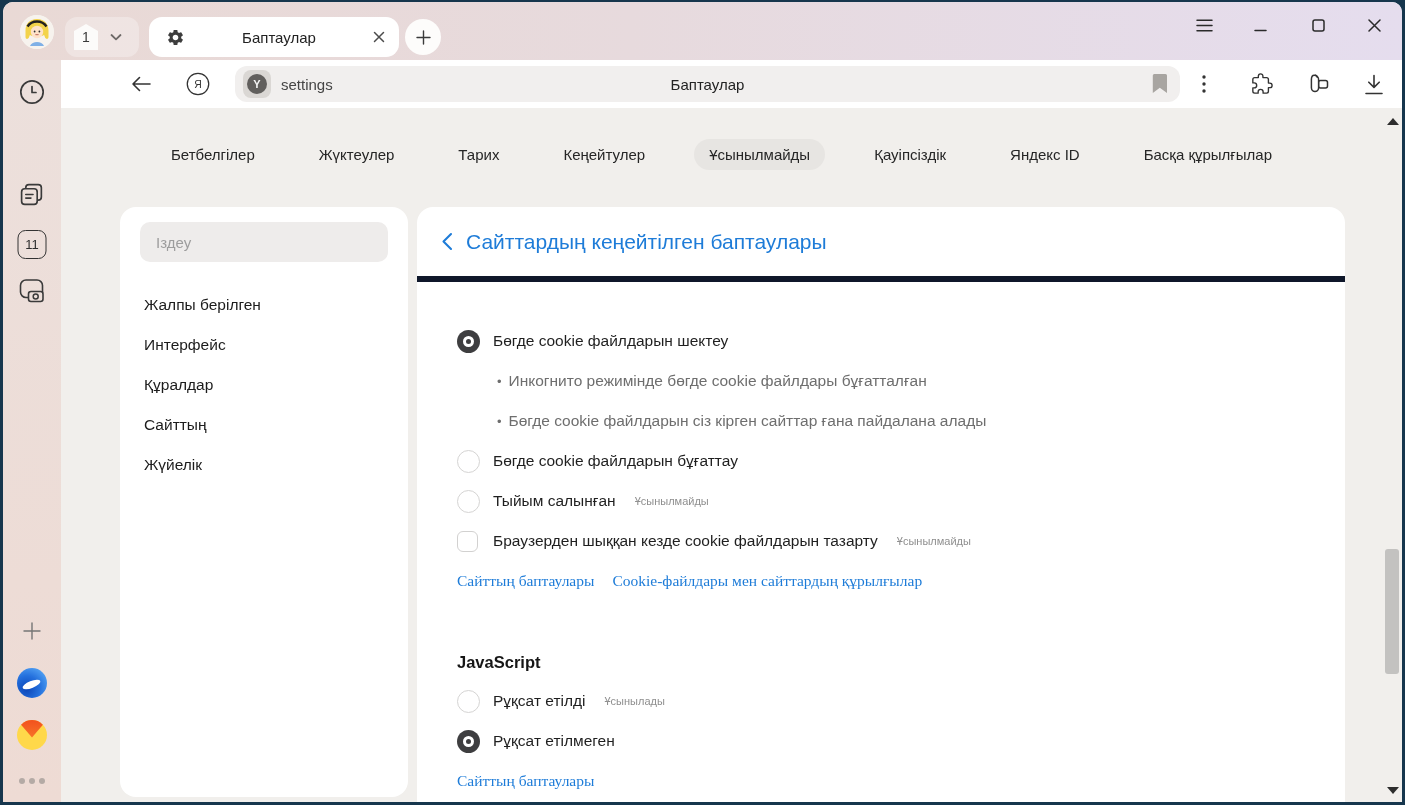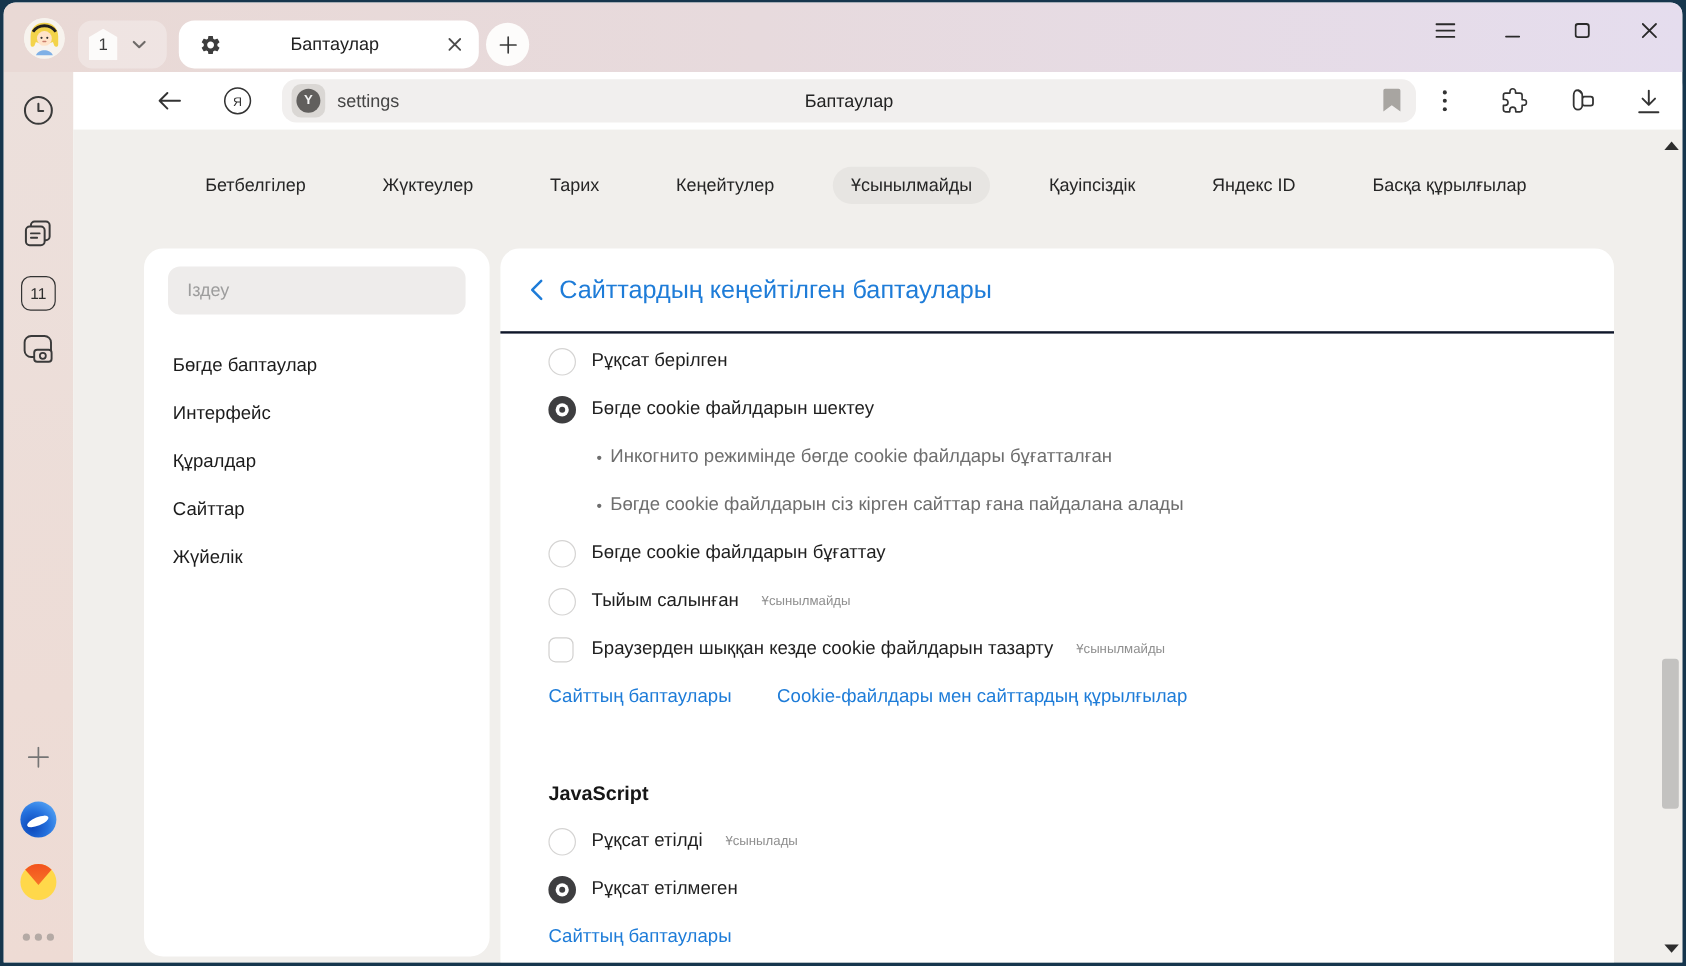--- a/index.html
+++ b/index.html
@@ -61,37 +61,37 @@
   .nav-tab{padding:7px 15px;border-radius:17px;white-space:nowrap;cursor:default;}
   .nav-tab.active{background:#e7e5e2;}
 
   .side-panel{position:absolute;left:59px;top:99px;width:288px;height:590px;background:#fff;border-radius:16px;}
   .search-box{position:absolute;left:20px;top:15px;width:248px;height:40px;border-radius:10px;background:#eeeceb;border:none;
     padding:4px 16px;font-size:15px;color:#333;font-family:inherit;box-sizing:border-box;outline:none;}
   .search-box::placeholder{color:#9d9d9d;}
   .side-item{position:absolute;left:24px;height:40px;display:flex;align-items:center;font-size:15.5px;color:#1c1c1c;cursor:default;}
 
   .main-panel{position:absolute;left:356px;top:99px;width:928px;bottom:0;background:#fff;border-radius:16px 16px 0 0;}
-  .panel-header{position:absolute;left:0;right:0;top:0;height:69px;border-bottom:2px solid #0f172a;
+  .panel-header{position:absolute;left:0;right:0;top:0;height:69px;border-bottom:6px solid #0f172a;
     display:flex;align-items:center;}
   .back-chevron{margin-left:24px;display:flex;}
   .panel-title{margin-left:13px;font-size:21px;font-weight:500;color:var(--accent-blue,#1e7cd8);}
 
   .opt-row{position:absolute;left:40px;height:40px;display:flex;align-items:center;}
   .radio{width:23px;height:23px;border-radius:50%;border:1.5px solid #d5d4d3;background:#fff;box-sizing:border-box;flex:none;}
   .radio.selected{border:none;background:var(--radio-selected,#3e3e40);position:relative;}
   .radio.selected::before{content:"";position:absolute;inset:6px;background:#fff;border-radius:50%;}
   .radio.selected::after{content:"";position:absolute;inset:9px;background:var(--radio-selected,#3e3e40);border-radius:50%;}
   .checkbox{width:21px;height:21px;border-radius:6px;border:1.5px solid #d2d1d0;background:#fff;box-sizing:border-box;flex:none;margin-right:2px;}
   .opt-label{margin-left:13px;font-size:15.5px;color:var(--text-primary,#1f1f1f);white-space:nowrap;}
   .opt-hint{margin-left:19px;font-size:11px;color:var(--text-hint,#8f8f8f);white-space:nowrap;}
   .detail-row{position:absolute;left:80px;height:40px;display:flex;align-items:center;
     font-size:15.5px;color:#6e6e6e;white-space:nowrap;}
   .detail-row::before{content:"•";margin-right:7px;font-size:13px;color:#6e6e6e;}
-  .links-row{position:absolute;left:40px;height:40px;display:flex;align-items:center;gap:38px;}
+  .links-row{position:absolute;left:40px;height:40px;display:flex;align-items:center;gap:18px;font-family:Liberation Serif, serif;}
   .link{font-size:15.5px;color:var(--accent-blue,#1e7cd8);text-decoration:none;white-space:nowrap;cursor:pointer;}
   .section-heading{position:absolute;left:40px;height:28px;display:flex;align-items:center;
     font-size:16.5px;font-weight:bold;color:#161616;}
 
   
   .scroll-track{position:absolute;right:0;top:0;bottom:0;width:19px;}
   .scroll-up{position:absolute;top:10px;left:50%;transform:translateX(-50%);width:0;height:0;
     border-left:6px solid transparent;border-right:6px solid transparent;border-bottom:7px solid #2d2d2d;}
   .scroll-down{position:absolute;bottom:8px;left:50%;transform:translateX(-50%);width:0;height:0;
     border-left:6px solid transparent;border-right:6px solid transparent;border-top:7px solid #2d2d2d;}
@@ -282,41 +282,37 @@
         <span class="nav-tab">Тарих</span>
         <span class="nav-tab">Кеңейтулер</span>
         <span class="nav-tab active">Ұсынылмайды</span>
         <span class="nav-tab">Қауіпсіздік</span>
         <span class="nav-tab">Яндекс ID</span>
         <span class="nav-tab">Басқа құрылғылар</span>
       </div>
 
       <div class="side-panel">
         <input class="search-box" placeholder="Іздеу" style="">
-        <div class="side-item" style="top:78px">Бөгде баптаулар</div>
+        <div class="side-item" style="top:78px">Жалпы берілген</div>
         <div class="side-item" style="top:118px">Интерфейс</div>
         <div class="side-item" style="top:158px">Құралдар</div>
-        <div class="side-item" style="top:198px">Сайттар</div>
+        <div class="side-item" style="top:198px">Сайттың</div>
         <div class="side-item" style="top:238px">Жүйелік</div>
       </div>
 
       <div class="main-panel">
         <div class="panel-header">
           <span class="back-chevron">
             <svg width="12" height="19" viewBox="0 0 12 19">
                 <polyline points="10,2 2.5,9.5 10,17" fill="none" stroke="#1e7cd8" stroke-width="2.1" stroke-linecap="round" stroke-linejoin="round"></polyline>
               </svg>
           </span>
           <span class="panel-title">Сайттардың кеңейтілген баптаулары</span>
         </div>
 
-        <div class="opt-row" style="top:74px">
-          <span class="radio"></span>
-          <span class="opt-label">Рұқсат берілген</span>
-        </div>
 
         <div class="opt-row" style="top:114px">
           <span class="radio selected"></span>
           <span class="opt-label">Бөгде cookie файлдарын шектеу</span>
         </div>
 
         <div class="detail-row" style="top:154px">Инкогнито режимінде бөгде cookie файлдары бұғатталған</div>
         <div class="detail-row" style="top:194px">Бөгде cookie файлдарын сіз кірген сайттар ғана пайдалана алады</div>
 
         <div class="opt-row" style="top:234px">

